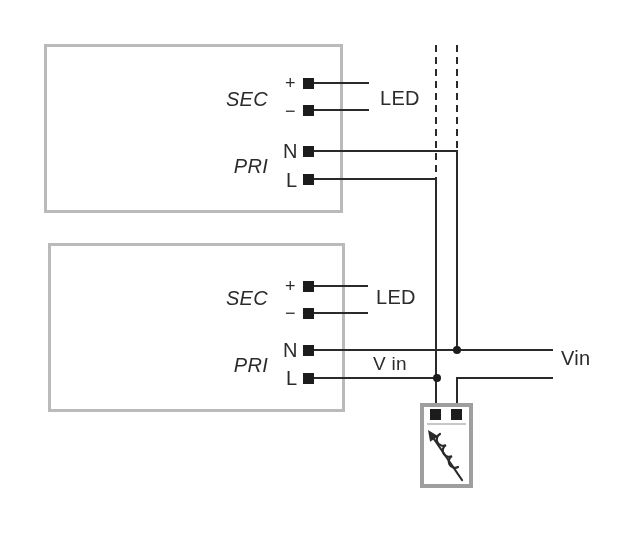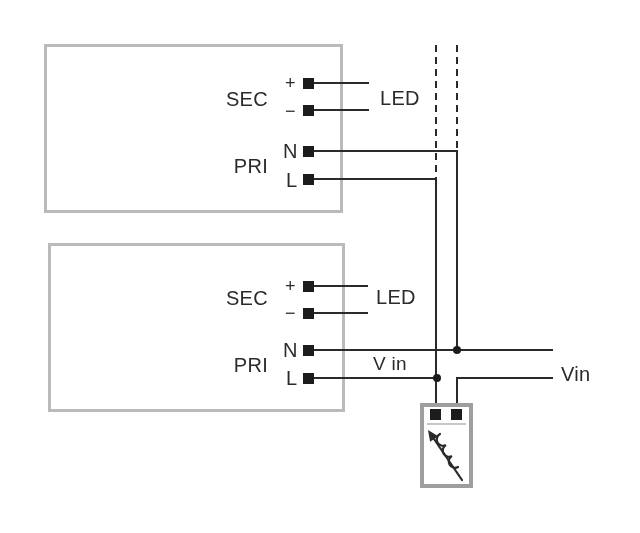--- a/index.html
+++ b/index.html
@@ -7,21 +7,21 @@
     position:relative;width:640px;height:533px;background:#ffffff;
     font-family:"Liberation Sans", sans-serif;color:#2b2b2b;overflow:hidden;
   }
   
   .drv-box{position:absolute;border:3px solid #bababa;background:#ffffff;box-sizing:border-box;}
   .b1{left:44px;top:44px;width:299px;height:169px;}
   .b2{left:48px;top:243px;width:297px;height:169px;}
   
   .lbl{position:absolute;font-size:20px;line-height:20px;letter-spacing:0.3px;}
   .lbl.small{font-size:18px;line-height:18px;}
-  .ra{width:68px;text-align:right;}
+  .ra{width:68px;text-align:right;font-style:italic;}
   
   .term{position:absolute;width:11px;height:11px;background:#1c1c1c;}
   
   .wire{position:absolute;height:2px;background:#2a2a2a;}
   .vwire{position:absolute;width:2px;background:#2a2a2a;}
   .vdash{position:absolute;width:2px;
          background:repeating-linear-gradient(to bottom,#2a2a2a 0 7px,transparent 7px 12px);}
   
   .dot{position:absolute;width:8px;height:8px;border-radius:50%;background:#1c1c1c;}
   
@@ -54,21 +54,21 @@
   .dashA{left:435px;top:45px;height:134px;}
   .dashB{left:456px;top:45px;height:105px;}
   .solidA{left:435px;top:178px;height:233px;}
   .solidB{left:456px;top:150px;height:202px;}
   .riserR{left:456px;top:377px;height:34px;}
   .w-vinR{left:456px;top:377px;width:97px;}
   .dotN{left:453px;top:346px;}
   .dotL{left:433px;top:374px;}
 
   .vin-left{left:360px;top:354px;width:60px;text-align:center;font-size:19px;}
-  .vin-right{left:561px;top:364px;font-size:20px;}
+  .vin-right{left:561px;top:348px;font-size:20px;}
 
   .t-cl{left:430px;top:409px;}
   .t-cr{left:451px;top:409px;}
 </style>
 </head>
 <body>
 
 <div class="stage">
 
   <div class="drv-box b1"></div>

